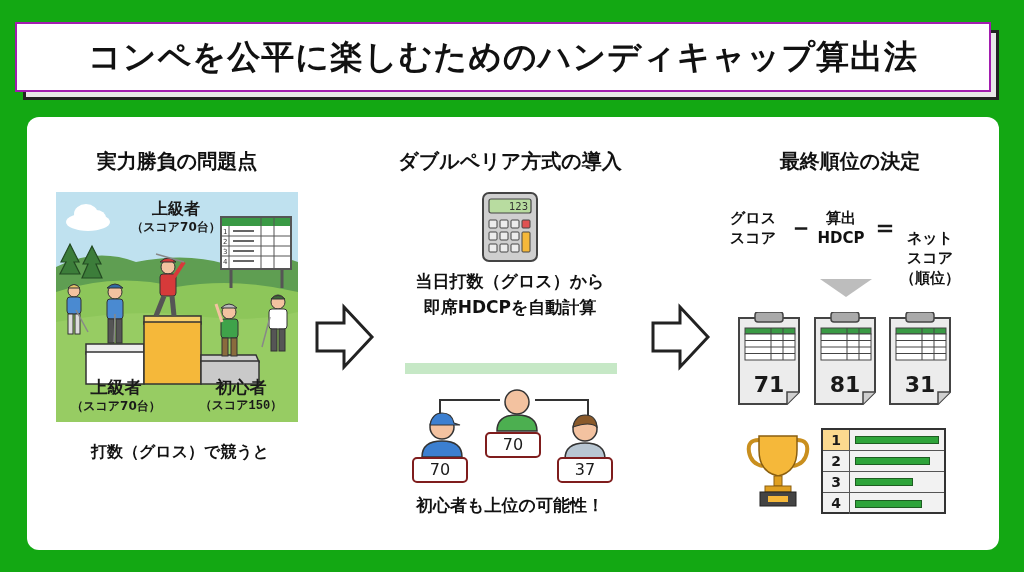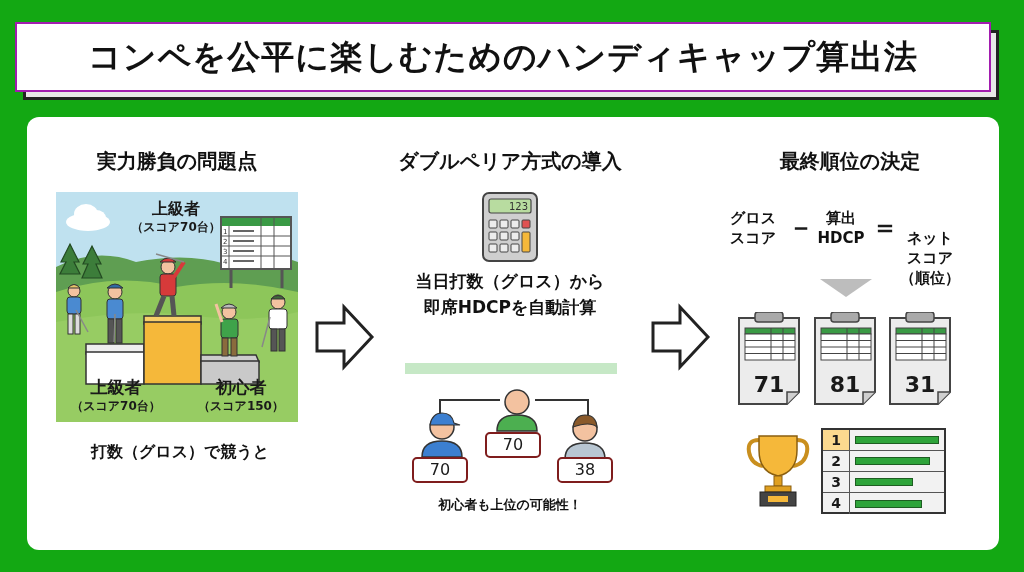--- a/index.html
+++ b/index.html
@@ -149,21 +149,21 @@
   <div style="position:absolute;left:70px;top:8px;width:100px;text-align:center;font-weight:bold;font-size:16px;line-height:18px;">
     <div>上級者</div>
     <div style="font-size:12px;">（スコア70台）</div>
   </div>
   <div style="position:absolute;left:10px;top:186px;width:100px;text-align:center;font-weight:bold;font-size:17px;line-height:19px;">
     <div>上級者</div>
     <div style="font-size:12px;">（スコア70台）</div>
   </div>
   <div style="position:absolute;left:130px;top:186px;width:110px;text-align:center;font-weight:bold;font-size:17px;line-height:19px;">
     <div>初心者</div>
-    <div style="font-size:12px;">（スコア150）</div>
+    <div style="font-size:12px;font-family:Liberation Mono, monospace;">（スコア150）</div>
   </div>
 </div>
 
 <div class="body-text" style="left:40px;top:438px;width:280px;">
   <div>打数（グロス）で競うと</div>
 </div>
 
 <svg class="arrow" style="left:314px;top:303px;" width="62" height="68" viewBox="0 0 62 68">
   <polygon points="3,20 30,20 30,4 58,34 30,64 30,48 3,48" fill="#fff" stroke="#222" stroke-width="3"></polygon>
 </svg>
@@ -211,23 +211,23 @@
     <path d="M12 72 Q12 56 32 56 Q52 56 52 72 Z" fill="#3c7fd0" stroke="#333" stroke-width="1.5"></path>
   </g>
   <g>
     <circle cx="175" cy="44" r="12" fill="#f3c2a0" stroke="#333" stroke-width="1.5"></circle>
     <path d="M163 42 Q165 30 175 30 Q186 30 187 42 Q180 36 163 42 Z" fill="#8a5a2b" stroke="#333" stroke-width="1.2"></path>
     <path d="M155 74 Q155 58 175 58 Q195 58 195 74 Z" fill="#b8c6d2" stroke="#333" stroke-width="1.5"></path>
   </g>
 </svg>
 <div class="score-box" style="left:485px;top:432px;">70</div>
 <div class="score-box" style="left:412px;top:457px;">70</div>
-<div class="score-box" style="left:557px;top:457px;">38</div>
-
-<div class="mid-text" style="left:380px;top:492px;width:260px;font-size:13px;">初心者も上位の可能性！</div>
+<div class="score-box" style="left:557px;top:457px;">37</div>
+
+<div class="mid-text" style="left:380px;top:492px;width:260px;font-size:17px;">初心者も上位の可能性！</div>
 
 <svg class="arrow" style="left:650px;top:303px;" width="62" height="68" viewBox="0 0 62 68">
   <polygon points="3,20 30,20 30,4 58,34 30,64 30,48 3,48" fill="#fff" stroke="#222" stroke-width="3"></polygon>
 </svg>
 
 <div class="col-title" style="left:720px;top:148px;width:260px;">最終順位の決定</div>
 
 <div class="formula" style="left:722px;top:208px;width:62px;">
   <div>グロス</div>
   <div>スコア</div>

